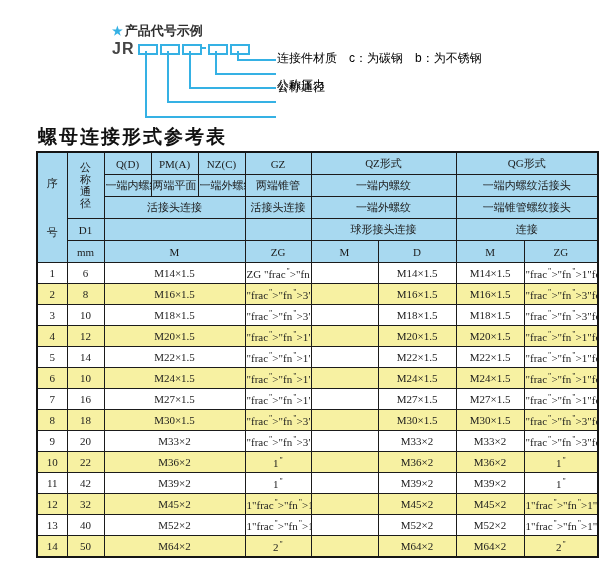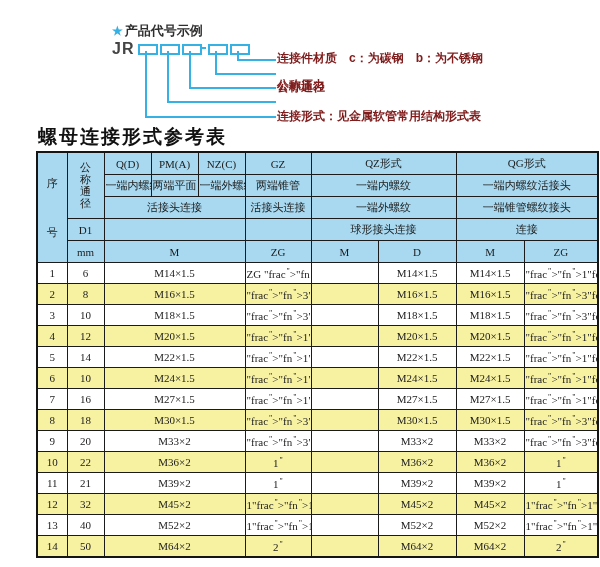--- a/index.html
+++ b/index.html
@@ -19,21 +19,21 @@
   .code-prefix{position:absolute;left:112px;top:40px;font-size:16px;font-weight:bold;color:#454545;letter-spacing:1px;}
   .code-box{position:absolute;top:44px;width:16px;height:7px;border:2px solid var(--accent);background:#fff;}
   .b1{left:138px}.b2{left:160px}.b3{left:182px}.b4{left:208px}.b5{left:230px}
   .code-dash{position:absolute;left:200px;top:47px;width:6px;height:2px;background:var(--accent);}
   .conn{position:absolute;border-left:2px solid var(--accent);border-bottom:2px solid var(--accent);}
   .c1{left:145px;top:51px;width:129px;height:65px;}
   .c2{left:167px;top:51px;width:107px;height:50px;}
   .c3{left:189px;top:51px;width:85px;height:36px;}
   .c4{left:215px;top:51px;width:59px;height:22px;}
   .c5{left:237px;top:51px;width:37px;height:8px;}
-  .diag-label{position:absolute;left:277px;font-size:12px;font-weight:bold;color:#7f1d1d;white-space:nowrap;line-height:14px;}
+  .diag-label{position:absolute;left:277px;font-size:12px;font-weight:normal;color:#000000;white-space:nowrap;line-height:14px;}
   .l1{top:51px}.l2{top:66px}.l3{top:80px}.l4{top:78px}.l5{top:109px}
   
   .table-title{
     position:absolute;left:38px;top:124px;margin:0;
     font-family:"Liberation Serif",serif;font-size:19px;font-weight:bold;
     letter-spacing:2px;color:#111;
   }
   
   table.ref{
     position:absolute;left:36px;top:151px;width:561px;
@@ -71,21 +71,20 @@
 
   <div class="conn c1"></div>
   <div class="conn c2"></div>
   <div class="conn c3"></div>
   <div class="conn c4"></div>
   <div class="conn c5"></div>
 
   <div class="diag-label l1">连接件材质　c：为碳钢　b：为不锈钢</div>
   <div class="diag-label l3">公称通径</div>
   <div class="diag-label l4">公称压力</div>
-  <div class="diag-label l5">连接形式：见金属软管常用结构形式表</div>
 
   <h2 class="table-title">螺母连接形式参考表</h2>
 
   <table class="ref">
     <colgroup>
       <col style="width:30px">
         <col style="width:37px">
       <col style="width:47px">
         <col style="width:47px">
         <col style="width:47px">
@@ -245,21 +244,21 @@
           <td>22</td>
           <td colspan="3">M36×2</td>
           <td>1<span class="quot">"</span></td>
           <td></td>
           <td>M36×2</td>
           <td>M36×2</td>
           <td>1<span class="quot">"</span></td>
         </tr>
         <tr>
           <td>11</td>
-          <td>21</td>
+          <td>42</td>
           <td colspan="3">M39×2</td>
           <td>1<span class="quot">"</span></td>
           <td></td>
           <td>M39×2</td>
           <td>M39×2</td>
           <td>1<span class="quot">"</span></td>
         </tr>
         <tr class="alt">
           <td>12</td>
           <td>32</td>

